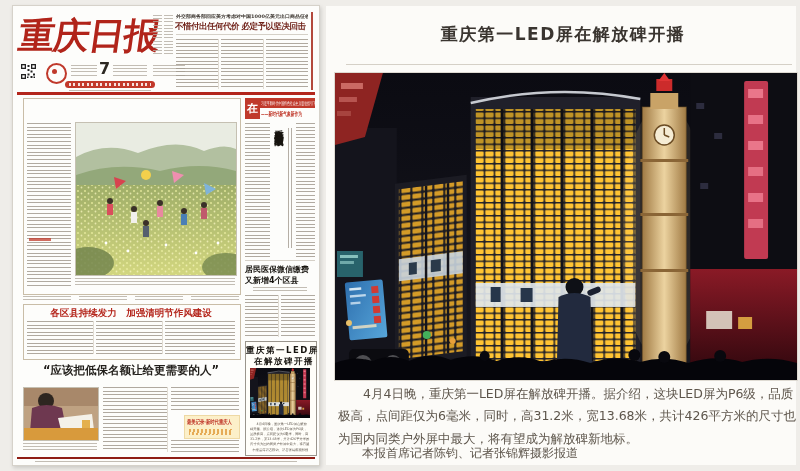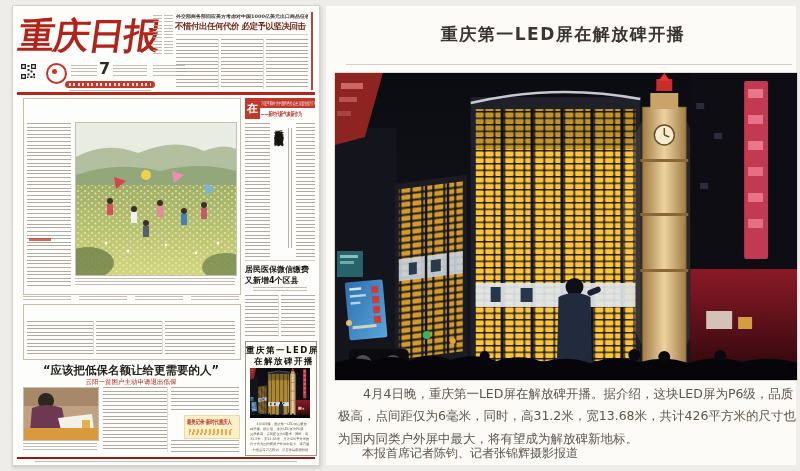--- a/index.html
+++ b/index.html
@@ -304,26 +304,26 @@
       <use href="#springScene"></use>
     </svg>
   <div class="abs lines-lt" style="left:62px;top:272px;width:160px;height:10px;"></div>
 
   <div class="abs lines-lt" style="left:10px;top:290px;width:48px;height:6px;"></div>
   <div class="abs lines-lt" style="left:66px;top:290px;width:48px;height:6px;"></div>
   <div class="abs lines-lt" style="left:122px;top:290px;width:48px;height:6px;"></div>
   <div class="abs lines-lt" style="left:178px;top:290px;width:48px;height:6px;"></div>
 
   <div class="abs box" style="left:10px;top:298px;width:216px;height:54px;"></div>
+  <div class="abs h-qm">各区县持续发力　加强清明节作风建设</div>
   <div class="abs lines colrule" style="left:14px;top:315px;width:66px;height:33px;"></div>
   <div class="abs lines colrule" style="left:83px;top:315px;width:66px;height:33px;"></div>
   <div class="abs lines" style="left:152px;top:315px;width:70px;height:33px;"></div>
 
   <div class="abs h-dibao">“应该把低保名额让给更需要的人”</div>
-  <div class="abs sub-dibao">云阳一贫困户主动申请退出低保</div>
   <svg class="abs" style="left:10px;top:381px;width:74px;height:52px;border:1px solid #c5c0b2;">
       <use href="#deskScene"></use>
     </svg>
   <div class="abs lines-lt" style="left:10px;top:437px;width:74px;height:9px;"></div>
   <div class="abs lines colrule" style="left:90px;top:381px;width:64px;height:65px;"></div>
   <div class="abs lines" style="left:158px;top:381px;width:68px;height:24px;"></div>
   <div class="abs badge">
     <div class="badge-t">最美记录·新时代重庆人</div>
     <div class="badge-w"></div>
   </div>

